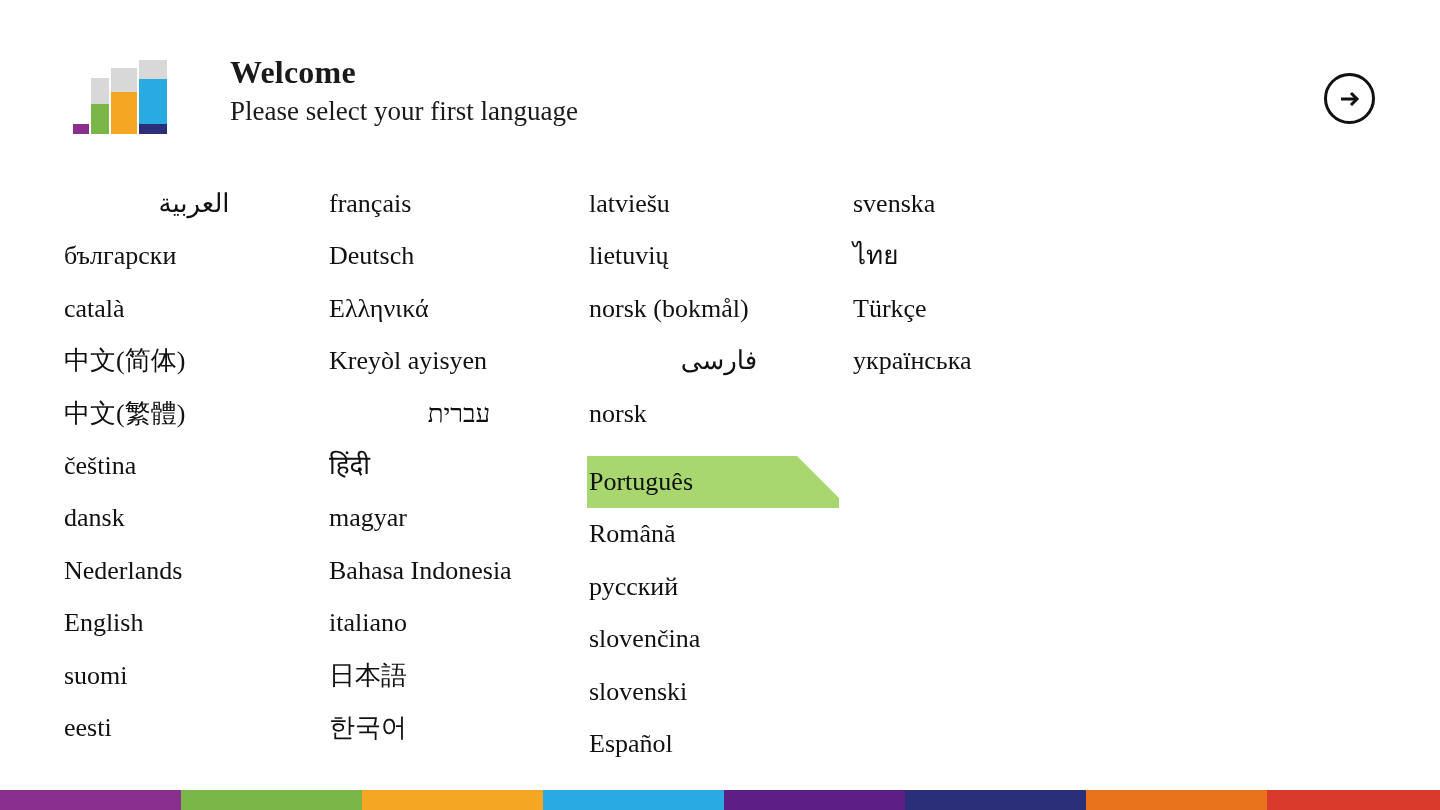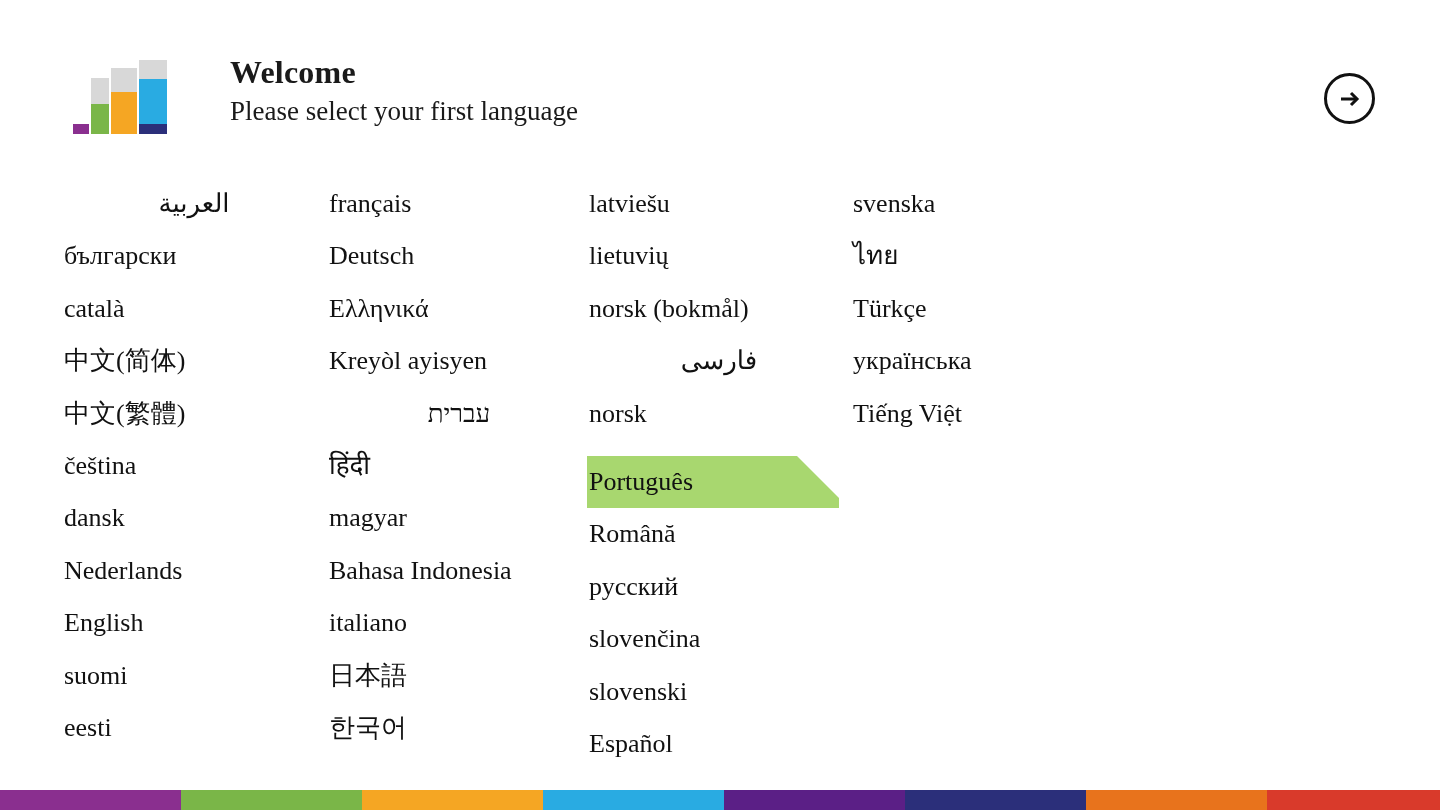--- a/index.html
+++ b/index.html
@@ -253,21 +253,20 @@
         <div class="lang-item"><span>русский</span></div>
         <div class="lang-item"><span>slovenčina</span></div>
         <div class="lang-item"><span>slovenski</span></div>
         <div class="lang-item"><span>Español</span></div>
       </div>
       <div class="lang-col col-3">
         <div class="lang-item"><span>svenska</span></div>
         <div class="lang-item"><span>ไทย</span></div>
         <div class="lang-item"><span>Türkçe</span></div>
         <div class="lang-item"><span>українська</span></div>
-        <div class="lang-item"><span>Tiếng Việt</span></div>
       </div>
     </div>
 
   <div class="footer-strip">
       <div style="width: 181px; background: rgb(138, 47, 143);"></div>
       <div style="width: 181px; background: rgb(122, 182, 72);"></div>
       <div style="width: 181px; background: rgb(245, 166, 35);"></div>
       <div style="width: 181px; background: rgb(41, 171, 226);"></div>
       <div style="width: 181px; background: rgb(91, 31, 134);"></div>
       <div style="width: 181px; background: rgb(43, 47, 122);"></div>

